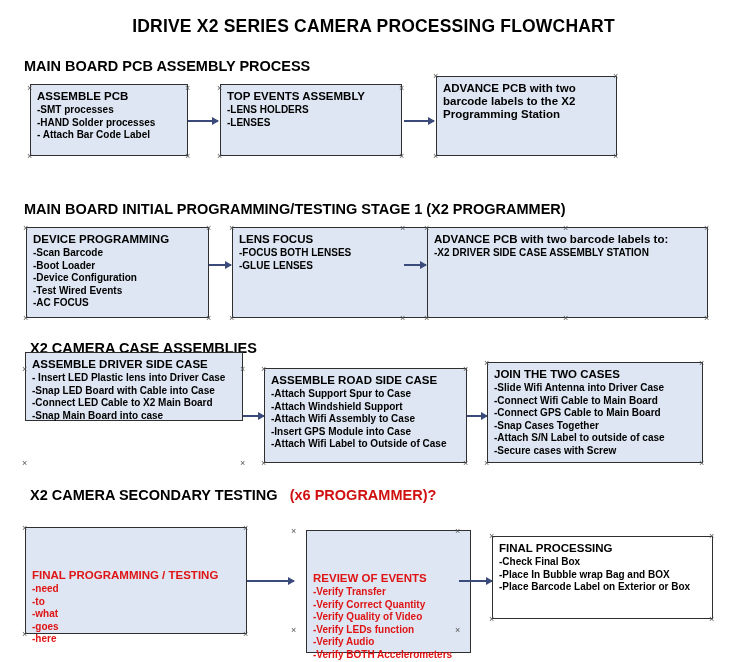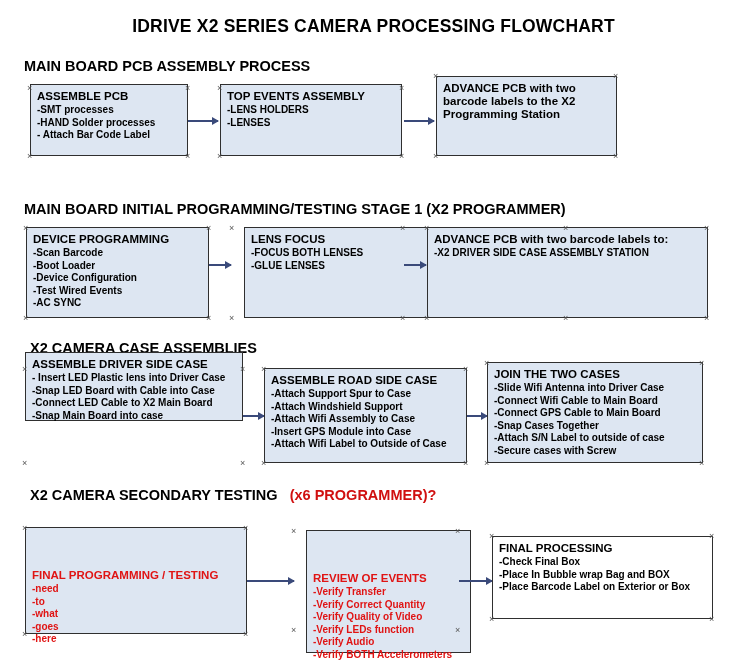--- a/index.html
+++ b/index.html
@@ -144,27 +144,27 @@
     <span>MAIN BOARD INITIAL PROGRAMMING/TESTING STAGE 1 (X2 PROGRAMMER)</span>
   </div>
 
   <div class="box" style="left:26px; top:227px; width:183px; height:91px;">
     <div class="box-title">DEVICE PROGRAMMING</div>
     <div class="box-lines">
       <div>-Scan Barcode</div>
       <div>-Boot Loader</div>
       <div>-Device Configuration</div>
       <div>-Test Wired Events</div>
-      <div>-AC SYNC</div>
+      <div>-AC FOCUS</div>
     </div>
   </div>
 
   <div class="arrow" style="left:209px; top:264px; width:22px;"></div>
 
-  <div class="box" style="left:244px; top:227px; width:199px; height:91px;">
+  <div class="box" style="left:232px; top:227px; width:199px; height:91px;">
     <div class="box-title">LENS FOCUS</div>
     <div class="box-lines">
       <div>-FOCUS BOTH LENSES</div>
       <div>-GLUE LENSES</div>
     </div>
   </div>
 
   <div class="arrow" style="left:404px; top:264px; width:22px;"></div>
 
   <div class="box" style="left:427px; top:227px; width:281px; height:91px;">

